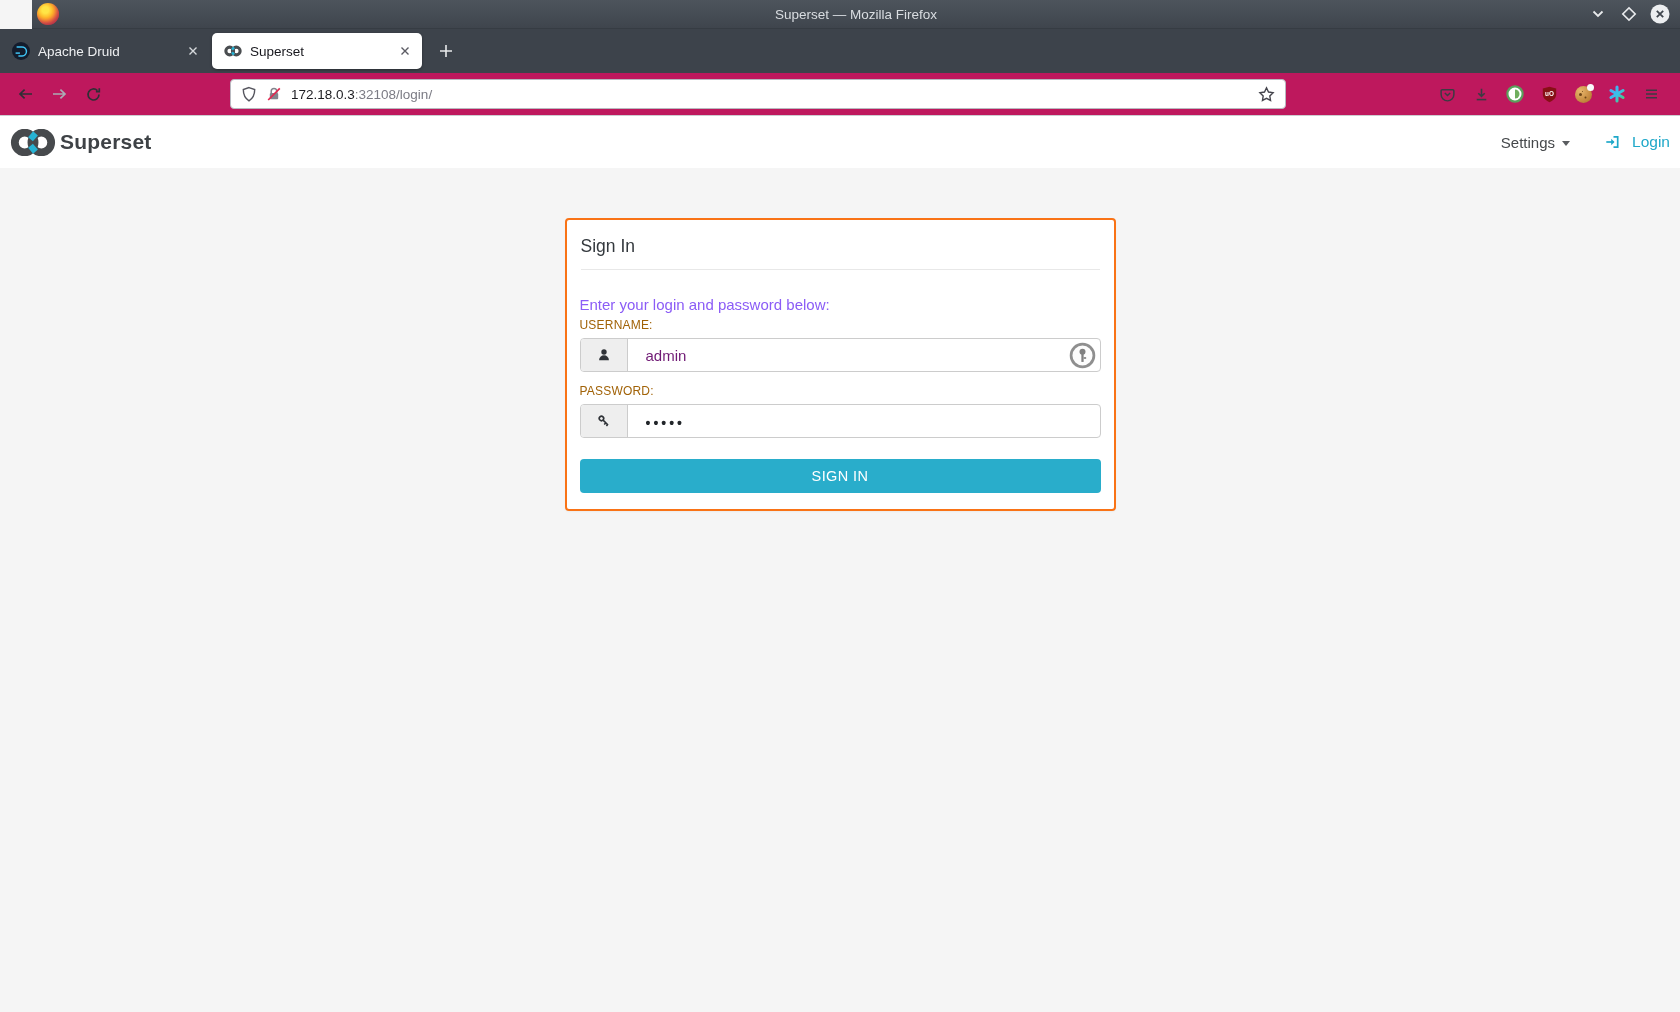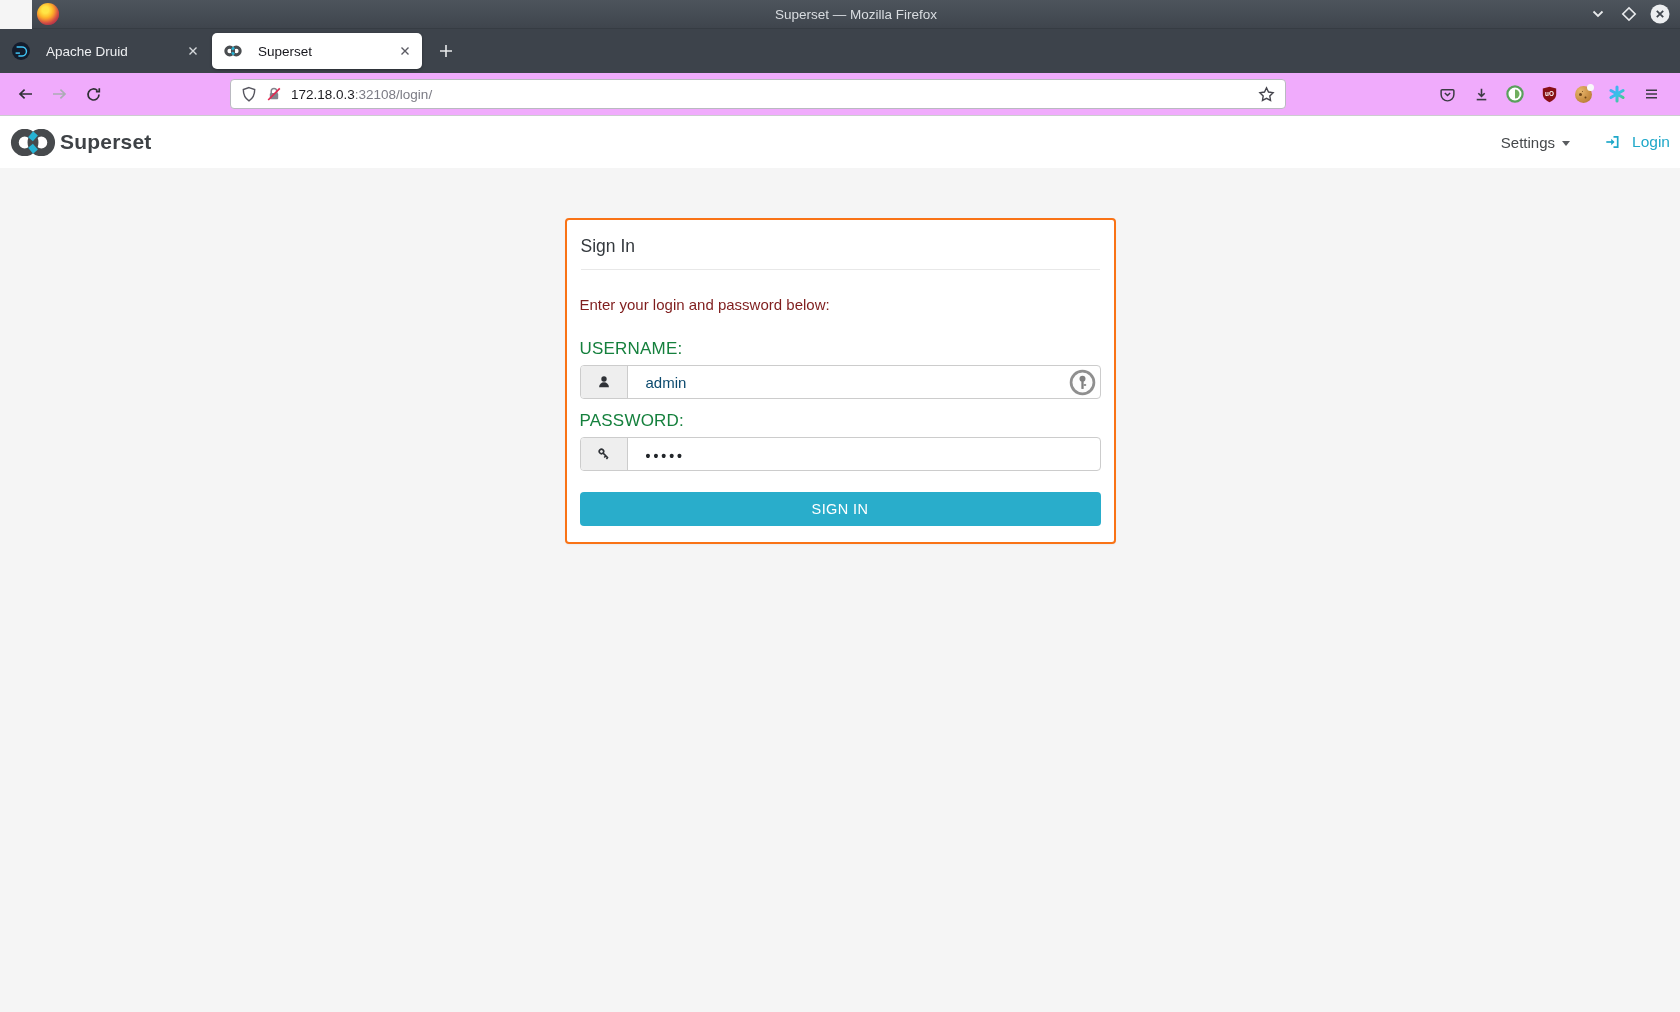--- a/index.html
+++ b/index.html
@@ -20,30 +20,30 @@
   }
   .win-title{
     position:absolute; left:0; right:0; text-align:center;
     color:#d9dde1; font-size:13.5px; pointer-events:none;
   }
   .win-controls{ margin-left:auto; display:flex; align-items:center; gap:9px; padding-right:9px; z-index:2; }
   .win-btn{ width:22px; height:22px; display:flex; align-items:center; justify-content:center; }
 
   
   .tabbar{ height:44px; background:#3d434b; display:flex; align-items:center; }
-  .tab{ width:210px; height:36px; display:flex; align-items:center; gap:16px; padding:0 8px 0 12px; border-radius:5px; }
+  .tab{ width:210px; height:36px; display:flex; align-items:center; gap:8px; padding:0 8px 0 12px; border-radius:5px; }
   .tab.inactive{ color:#edeff1; }
   .tab.active{ background:#ffffff; color:#16161c; margin:0 1px 0 2px; box-shadow:0 1px 3px rgba(0,0,0,.35); }
   .tab-label{ flex:1; font-size:13.5px; white-space:nowrap; overflow:hidden; }
   .tab-close{ width:18px; height:18px; display:flex; align-items:center; justify-content:center; border-radius:3px; }
   .newtab{ width:30px; height:30px; margin-left:8px; display:flex; align-items:center; justify-content:center; border-radius:4px; }
 
   
   .navbar{
-    height:43px; background:#f0abfc; border-bottom:1px solid #ccccd0;
+    height:43px; background:#be185d; border-bottom:1px solid #ccccd0;
     display:flex; align-items:center; padding:0 12px 0 8px;
   }
   .nav-btn{ width:34px; height:32px; display:flex; align-items:center; justify-content:center; border-radius:4px; }
   .nav-spacer-l{ width:120px; }
   .urlbar{
     width:1056px; height:30px; background:#ffffff; border:1px solid #b9b9c0; border-radius:4px;
     display:flex; align-items:center; padding:0 10px; gap:9px;
   }
   .url-text{ font-size:13.5px; color:#1c1c21; flex:1; white-space:nowrap; }
   .url-text .dim{ color:#7b7b84; }
@@ -69,27 +69,27 @@
 
   
   .content{ height:844px; background:#f5f5f5; position:relative; }
   .card{
     width:551px; margin:50px auto 0; background:#ffffff;
     border:2px solid #f97316; border-radius:4px; box-shadow:0 1px 2px rgba(0,0,0,.04);
   }
   .card-title{ font-size:17.5px; font-weight:400; color:#33383d; padding:16px 14px 12px; }
   .card-divider{ margin:0 14px; border-bottom:1px solid #e8e8e8; }
   .card-body{ padding:26px 13px 16px; }
-  .subtitle{ font-size:15px; color:#7f1d1d; margin-bottom:26px; }
-  .field-label{ font-size:17px; color:#15803d; letter-spacing:.2px; margin-bottom:6px; }
+  .subtitle{ font-size:15px; color:#8b5cf6; margin-bottom:5px; }
+  .field-label{ font-size:12px; color:#a16207; letter-spacing:.2px; margin-bottom:6px; }
   .input-group{ display:flex; height:34px; border:1px solid #cccccc; border-radius:4px; background:#fff; position:relative; margin-bottom:12px; }
   .addon{ width:47px; background:#eeeeee; border-right:1px solid #cccccc; border-radius:3px 0 0 3px;
     display:flex; align-items:center; justify-content:center; flex:none; }
   .field-input{ flex:1; border:none; outline:none; background:transparent; padding:0 34px 0 18px;
-    font-size:15px; color:#0c4a6e; font-family:inherit; }
+    font-size:15px; color:#701a75; font-family:inherit; }
   .field-input.pw{ font-size:14px; font-weight:700; letter-spacing:3px; color:#22262a; padding-top:3px; }
   .pm-overlay{ position:absolute; right:4px; top:3px; width:27px; height:27px; }
   .signin-btn{
     display:block; width:100%; height:34px; margin-top:21px; border:none; border-radius:4px;
     background:#29adcb; color:#ffffff; font-size:14.5px; letter-spacing:.4px; font-family:inherit; cursor:pointer;
   }
 
   svg{ display:block; }
 </style>
 </head>

